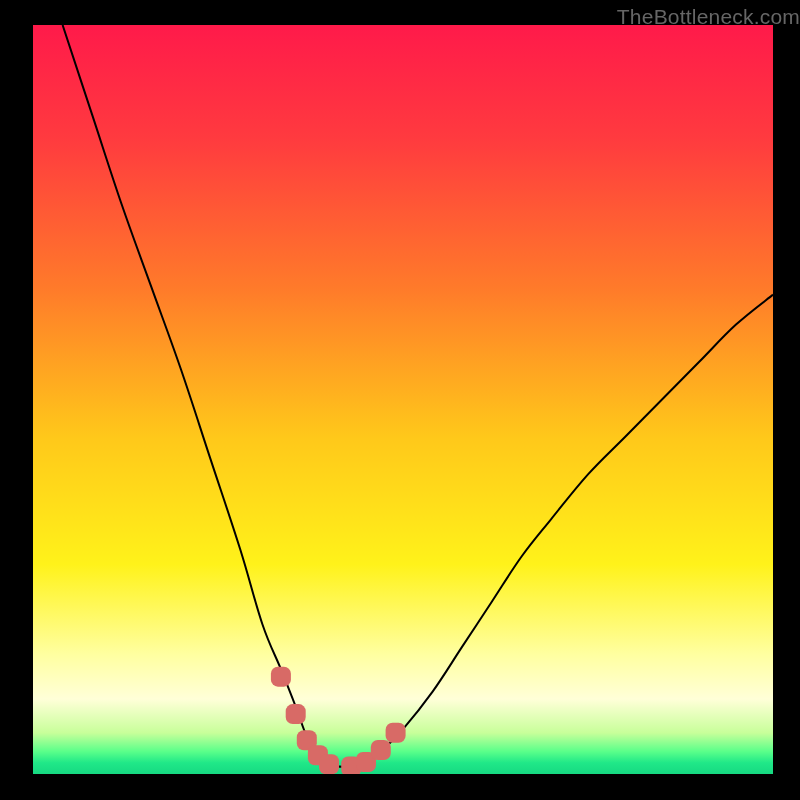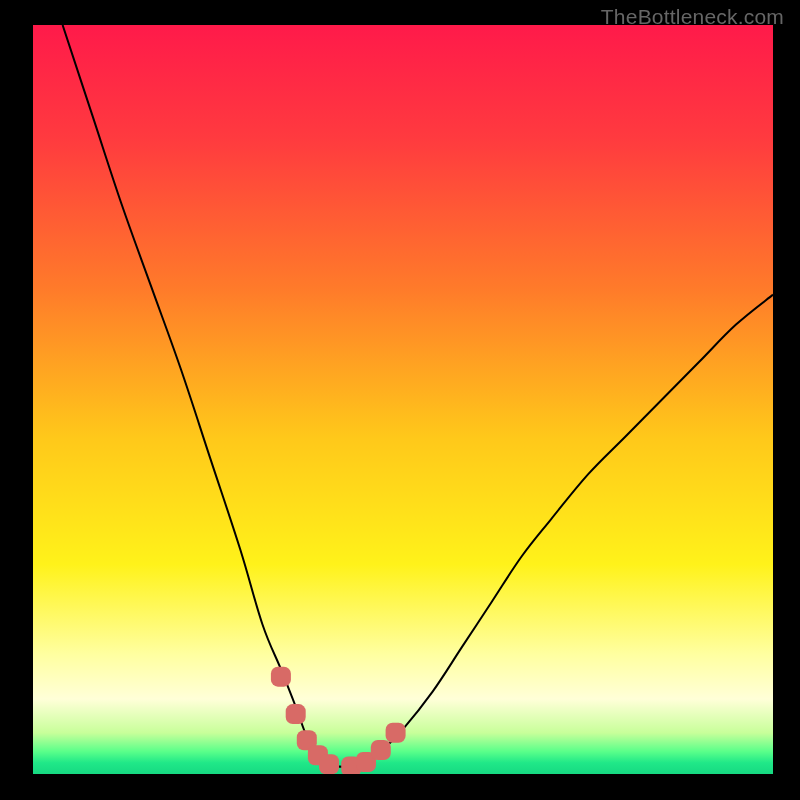--- a/index.html
+++ b/index.html
@@ -24,21 +24,21 @@
     position: absolute;
     top: 25px;
     left: 33px;
     width: 740px;
     height: 749px;
     overflow: hidden;
   }
   .watermark {
     position: absolute;
     top: 5px;
-    right: 16px;
+    right: 0;
     color: #666;
     font-size: 21px;
     font-weight: 500;
     letter-spacing: 0.2px;
     text-align: right;
   }
   svg {
     display: block;
   }
 </style>

